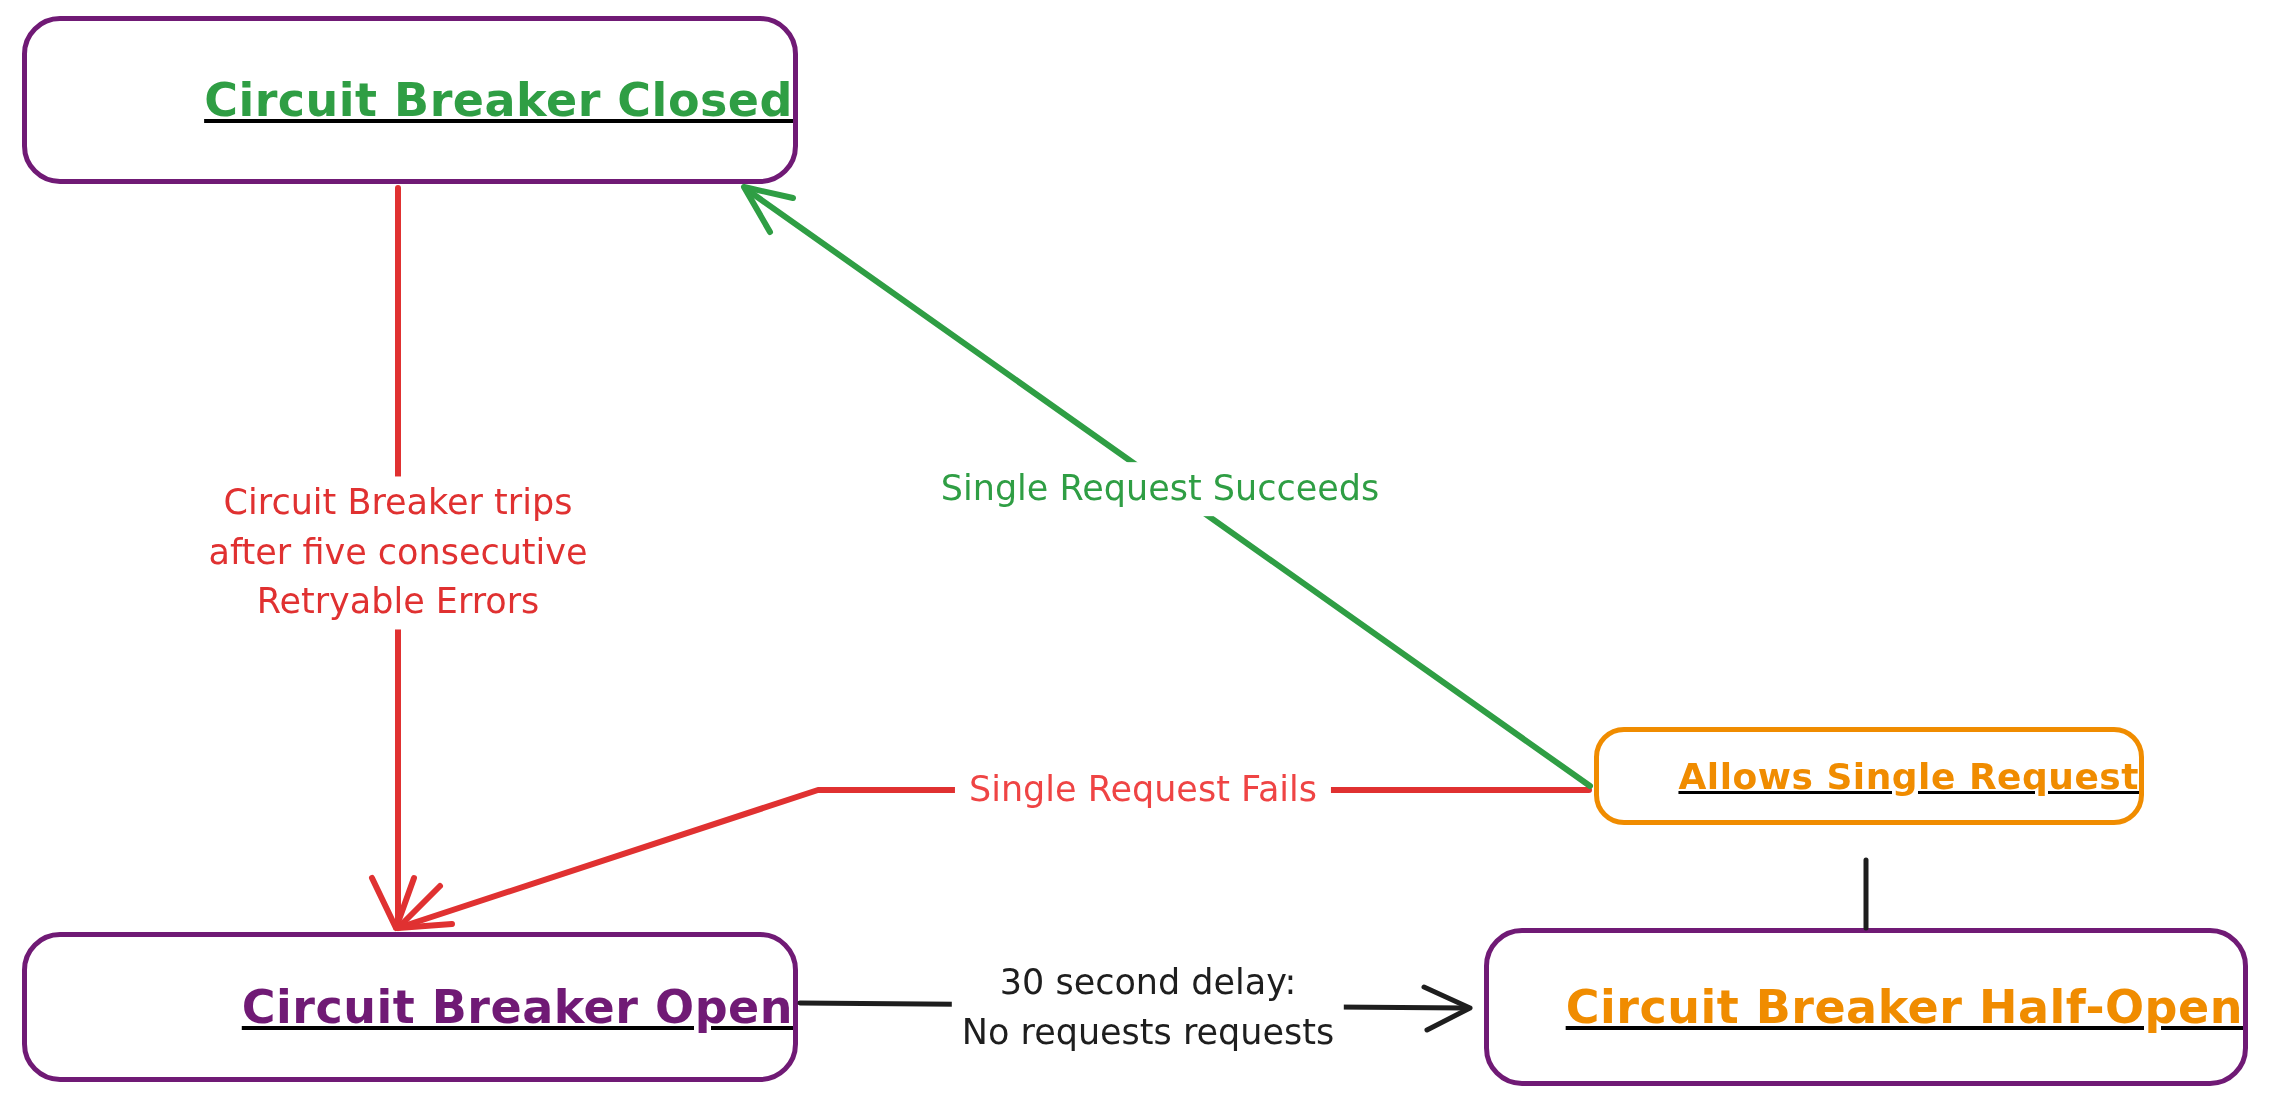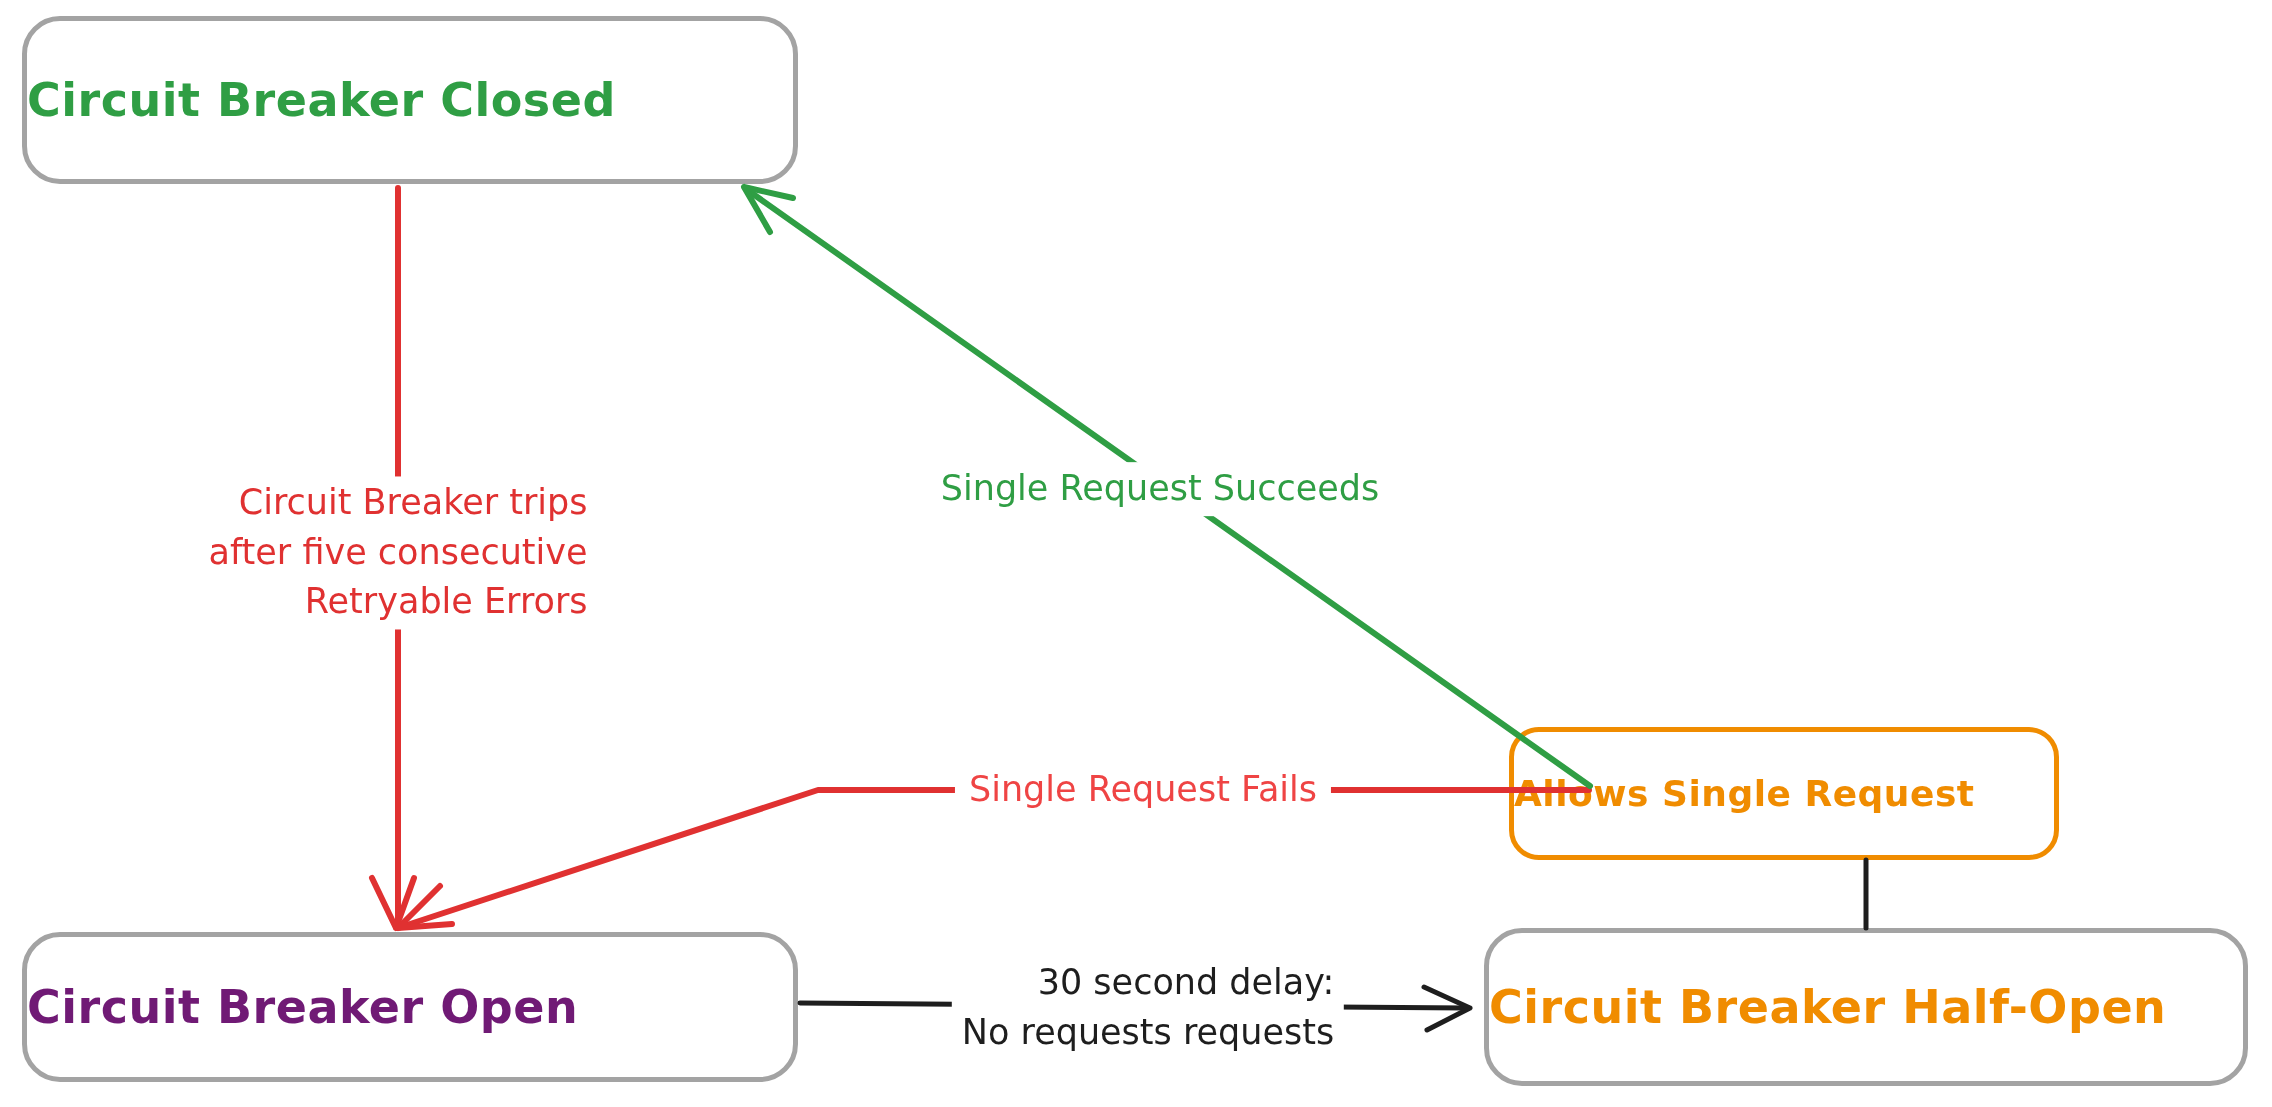--- a/index.html
+++ b/index.html
@@ -13,42 +13,43 @@
     width: 2272px;
     height: 1107px;
     background: #ffffff;
     overflow: hidden;
   }
   
   .node {
     position: absolute;
     box-sizing: border-box;
     background: #ffffff;
-    border: 5px solid #a3a3a3;
+    border: 5px solid #701a75;
     border-radius: 38px;
     display: flex;
     align-items: center;
-    justify-content: flex-start;
+    justify-content: flex-end;
     text-align: center;
     z-index: 1;
+    text-decoration: underline;
   }
   .node .node-label {
     font-size: 46px;
     font-weight: bold;
     letter-spacing: 0.5px;
     white-space: nowrap;
   }
   #node-closed  { left: 22px;  top: 16px;  width: 776px; height: 168px; }
   #node-closed .node-label { color: #2f9e44; }
   #node-open    { left: 22px;  top: 932px; width: 776px; height: 150px; }
   #node-open .node-label { color: #701a75; }
   #node-half-open { left: 1484px; top: 928px; width: 764px; height: 158px; }
   #node-half-open .node-label { color: #f08c00; }
   #node-allows  {
-    left: 1509px; top: 727px; width: 550px; height: 133px;
+    left: 1594px; top: 727px; width: 550px; height: 98px;
     border-color: #f08c00; border-radius: 30px; z-index: 2;
   }
   #node-allows .node-label { color: #f08c00; font-size: 36px; }
 
   
   #edges {
     position: absolute;
     left: 0; top: 0;
     width: 2272px; height: 1107px;
     z-index: 2;
@@ -69,21 +70,21 @@
     font-size: 35px;
     line-height: 1.42;
     padding: 2px 10px;
     white-space: nowrap;
     z-index: 3;
   }
   #label-trip     { left: 398px;  top: 553px; color: #e03131; }
   #label-succeeds { left: 1160px; top: 489px; color: #2f9e44; }
   #label-fails    { left: 1143px; top: 790px; color: #ef4444; padding: 2px 14px; }
   #label-delay    { left: 1148px; top: 1008px; color: #1e1e1e; }
-  .edge-label .line { display: block; text-align: right; }
+  .edge-label .line { display: block; }
 </style>
 </head>
 <body>
 
 <div id="canvas">
 
   <div class="node" id="node-closed">
     <span class="node-label">Circuit Breaker Closed</span>
   </div>
 

